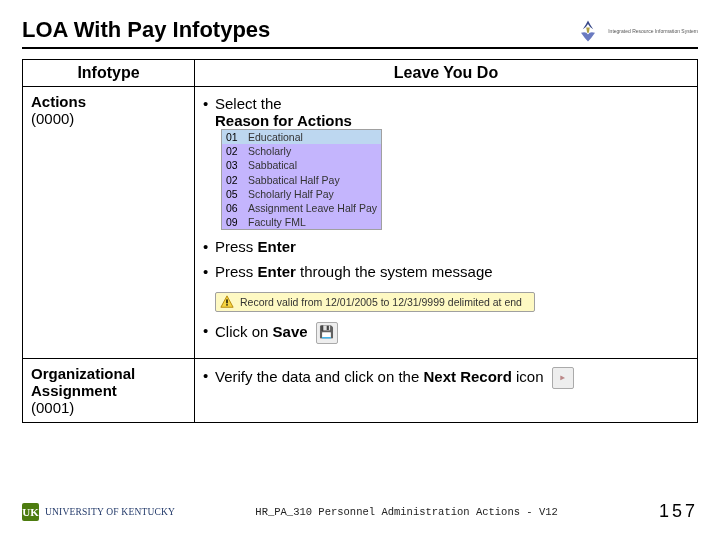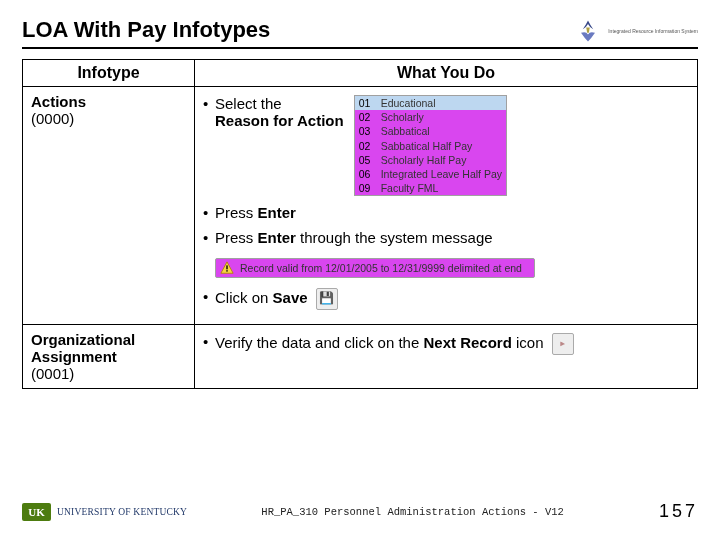--- a/index.html
+++ b/index.html
@@ -91,21 +91,21 @@
   }
   ul.bul > li::before {
     content: "•";
     position: absolute;
     left: 0;
     top: 0;
   }
   .dropdown {
     display: inline-block;
     border: 1px solid #a0a0a0;
-    background: #d946ef;
+    background: #c4b5fd;
     font-family: Arial, sans-serif;
     font-size: 10.5px;
     line-height: 1.35;
     vertical-align: top;
     margin-left: 6px;
   }
   .dropdown .row {
     display: flex;
     padding: 0 4px;
   }
@@ -118,21 +118,21 @@
     padding-left: 4px;
   }
   .dropdown .row.hl {
     background: #bdd7f0;
   }
   .msgbox {
     display: inline-flex;
     align-items: center;
     gap: 6px;
     border: 1px solid #a0a0a0;
-    background: #d946ef;
+    background: #fef9c3;
     font-family: Arial, sans-serif;
     font-size: 10.5px;
     color: #333;
     padding: 2px 12px 2px 4px;
     margin: 4px 0 8px 12px;
     border-radius: 2px;
   }
   .warn-icon {
     width: 14px;
     height: 14px;
@@ -160,21 +160,21 @@
     display: flex;
     align-items: center;
     justify-content: space-between;
   }
   .uk-logo {
     display: flex;
     align-items: center;
     gap: 6px;
   }
   .uk-mark {
-    width: 29px;
+    width: 17px;
     height: 18px;
     background: #4d7c0f;
     color: #fff;
     font-family: Georgia, serif;
     font-weight: bold;
     font-size: 11px;
     display: flex;
     align-items: center;
     justify-content: center;
     border-radius: 2px;
@@ -194,21 +194,21 @@
     flex: 1;
   }
   .page-num {
     font-family: Tahoma, Verdana, sans-serif;
     font-size: 18px;
     color: #000000;
     letter-spacing: 3px;
     width: 60px;
     text-align: right;
   }
-  .flex-line { display: flex; align-items: flex-start; }
+  .flex-line { display: flex; align-items: flex-start; flex-direction: column; }
 </style>
 </head>
 <body>
 
 <div class="slide">
 
   <div class="title-row">
     <div class="title">LOA With Pay Infotypes</div>
     <div class="iris-logo">
       <svg class="iris-flower" viewBox="0 0 32 32">
@@ -220,35 +220,35 @@
         <div class="iris-sub">Integrated Resource Information System</div>
       </div>
     </div>
   </div>
   <div class="underline"></div>
 
   <table class="info">
     <tbody>
         <tr>
       <th class="col-infotype">Infotype</th>
-      <th>What You Do</th>
+      <th>Leave You Do</th>
     </tr>
 
     <tr>
       <td class="col-infotype">
         <span class="it-name">Actions</span><br>
         <span class="it-num">(0000)</span>
       </td>
       <td>
         <ul class="bul">
           <li>
             <div class="flex-line">
               <div style="flex:0 0 auto; padding-right:4px;">
                 <span>Select the</span><br>
-                <b>Reason for Action</b>
+                <b>Reason for Actions</b>
               </div>
               <div class="dropdown">
                 <div class="row hl">
                       <span class="code">01</span>
                       <span class="label">Educational</span>
                     </div>
                 <div class="row">
                       <span class="code">02</span>
                       <span class="label">Scholarly</span>
                     </div>
@@ -259,21 +259,21 @@
                 <div class="row">
                       <span class="code">02</span>
                       <span class="label">Sabbatical Half Pay</span>
                     </div>
                 <div class="row">
                       <span class="code">05</span>
                       <span class="label">Scholarly Half Pay</span>
                     </div>
                 <div class="row">
                       <span class="code">06</span>
-                      <span class="label">Integrated Leave Half Pay</span>
+                      <span class="label">Assignment Leave Half Pay</span>
                     </div>
                 <div class="row">
                       <span class="code">09</span>
                       <span class="label">Faculty FML</span>
                     </div>
               </div>
             </div>
           </li>
           <li>
             <span>Press </span><b>Enter</b>

